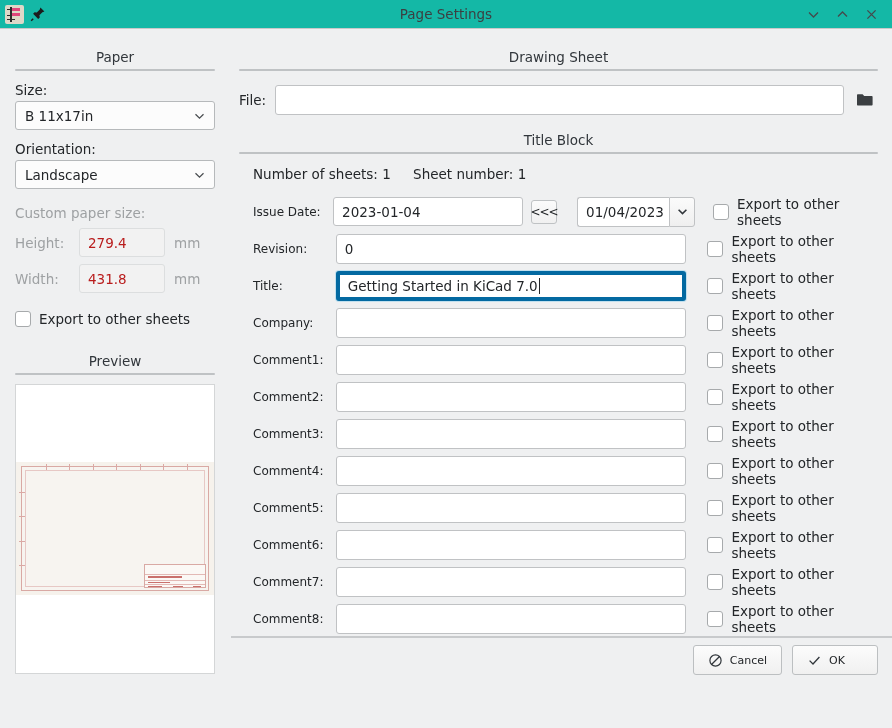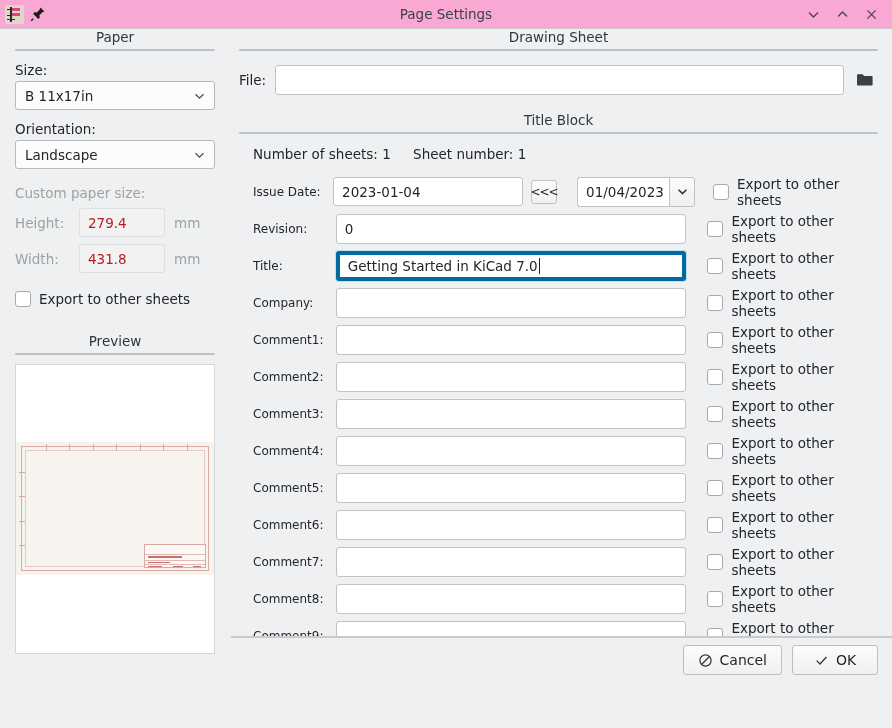--- a/index.html
+++ b/index.html
@@ -11,21 +11,21 @@
     font-family: "DejaVu Sans", "Liberation Sans", sans-serif;
     font-size: 13.5px;
     color: #232629;
     -webkit-font-smoothing: antialiased;
   }
 
   
   .titlebar {
     position: relative;
     height: 29px;
-    background: #f9a8d4;
+    background: #14b8a6;
     border-bottom: 1px solid #c9c9c9;
     display: flex;
     align-items: center;
   }
   .tb-left { display: flex; align-items: center; gap: 6px; padding-left: 5px; }
   .app-icon {
     width: 19px; height: 19px;
     background: #ded8c8;
     border-radius: 2px;
     position: relative;
@@ -73,21 +73,21 @@
     background: transparent;
   }
   .right-pane {
     flex: 1;
     padding: 0 14px 0 8px;
     position: relative;
   }
 
   
   .sect {
-    padding-top: 0;
+    padding-top: 20px;
   }
   .sect-title {
     text-align: center;
     font-size: 13.5px;
     color: #31363b;
     padding-bottom: 4px;
   }
   .sect-rule {
     height: 2px;
     background: #bfc2c4;
@@ -295,23 +295,23 @@
     padding-right: 14px;
     gap: 10px;
   }
   .btn {
     height: 30px;
     min-width: 86px;
     padding: 0 14px;
     border: 1px solid #bcbfc1;
     border-radius: 3px;
     background: linear-gradient(#fcfcfc, #f0f0f0);
-    display: flex; align-items: center; justify-content: center;
+    display: flex; align-items: center; 
     gap: 7px;
-    font-size: 14px;
+    font-size: 11px;
     color: #232629;
   }
   .btn svg { display: block; }
 </style>
 </head>
 <body>
 
 <div class="titlebar">
   <div class="tb-left">
     <div class="app-icon">

